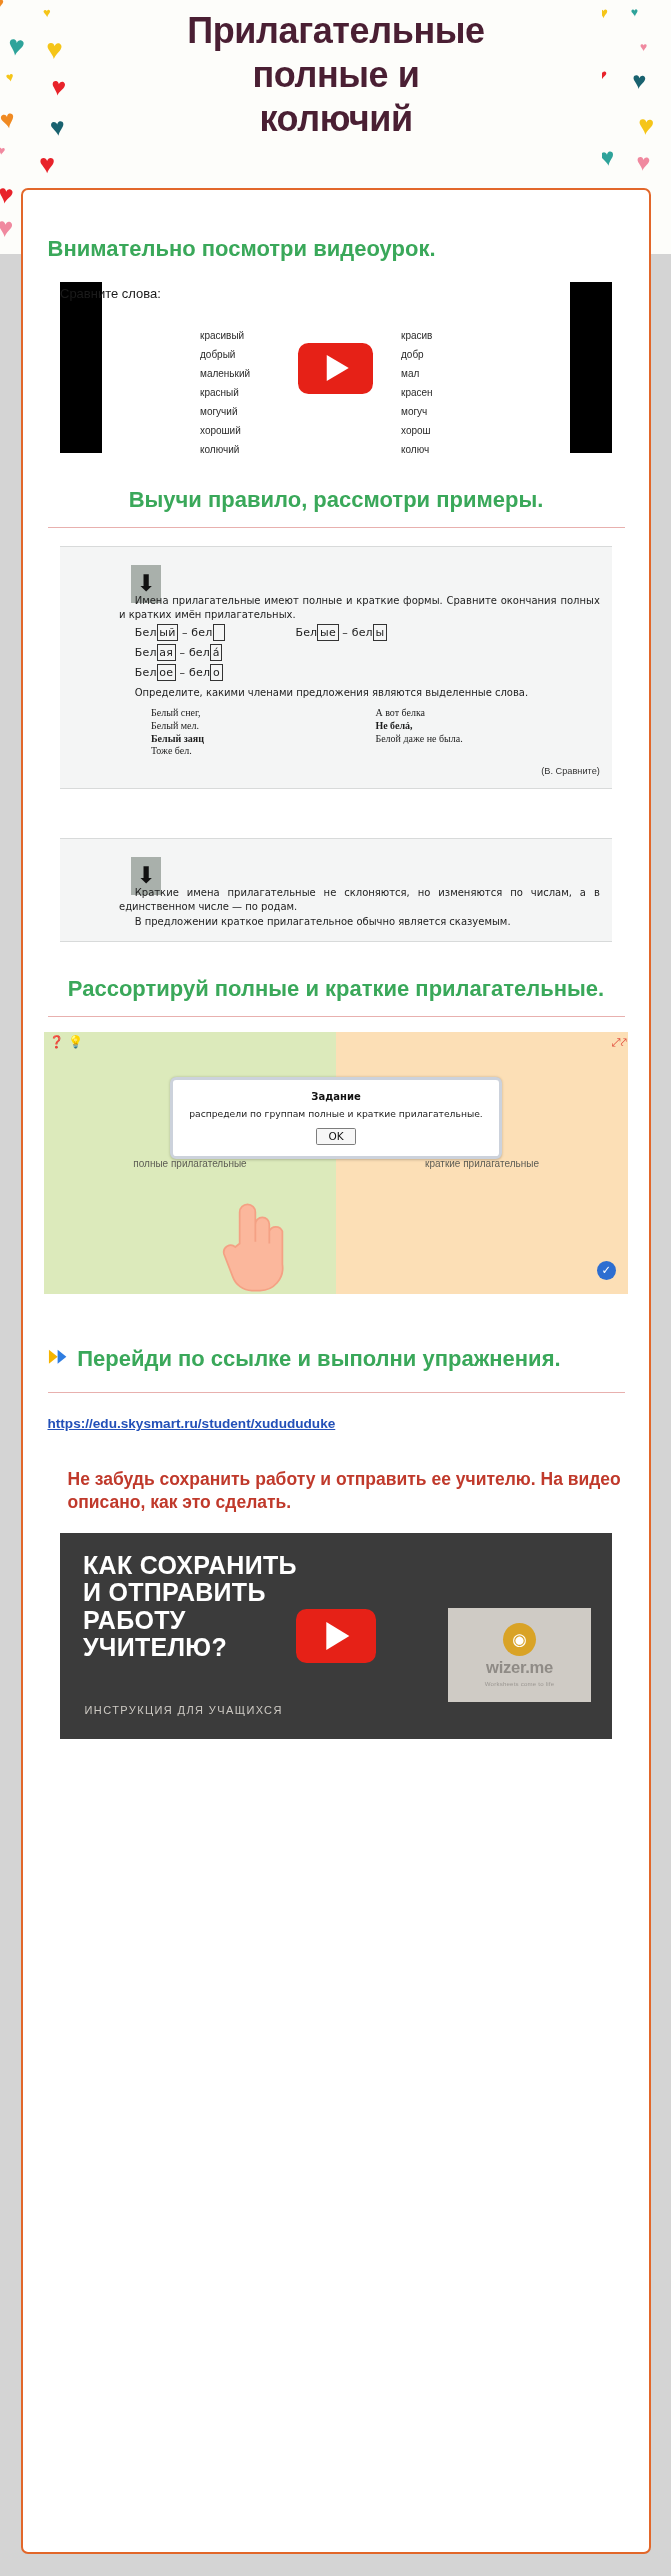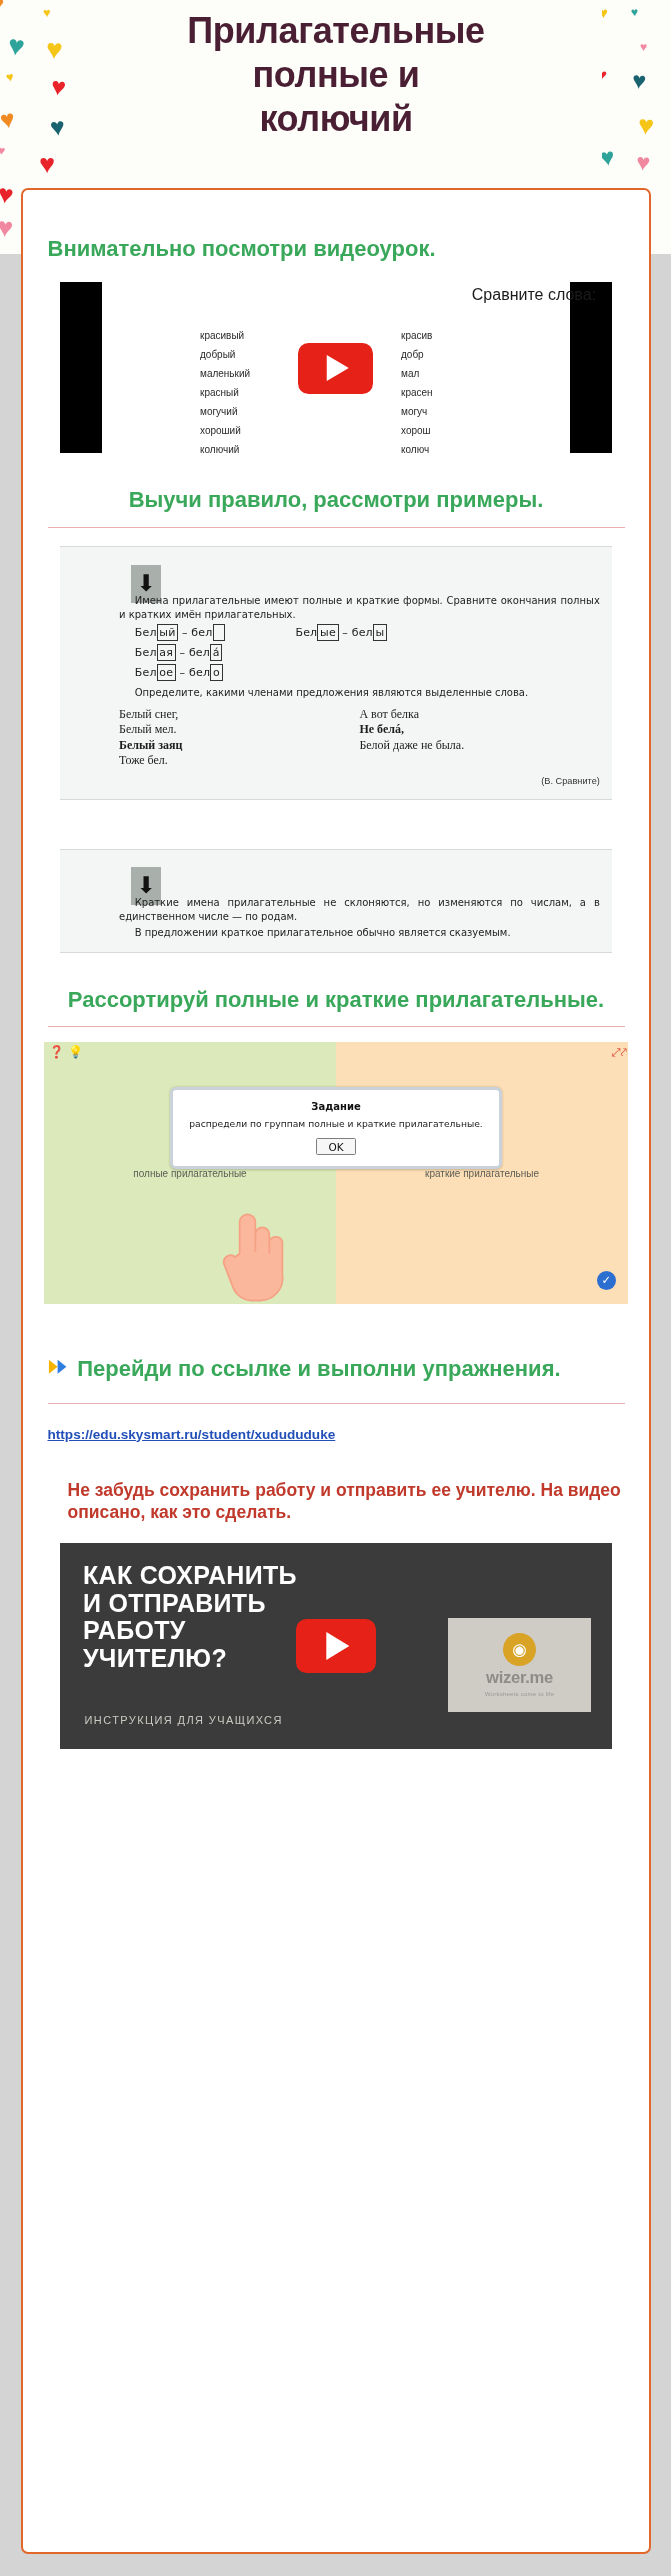--- a/index.html
+++ b/index.html
@@ -98,22 +98,22 @@
     position: absolute;
     top: 0; bottom: 0;
     width: 42px;
     background: #000000;
   }
   .letterbox.l { left: 0; }
   .letterbox.r { right: 0; }
   #v1-title {
     position: absolute;
     left: 0; right: 16px; top: 3.5px;
-    text-align: right;
-    font-size: 16px;
+    text-align: left;
+    font-size: 13px;
     color: #1b1b1b;
     font-family: "Liberation Sans", sans-serif;
   }
   .wordcol {
     position: absolute;
     top: 44px;
     font-size: 10px;
     color: #2a2a2a;
     line-height: 19px;
   }
@@ -190,23 +190,24 @@
   .morph-line .pair { display: inline-block; width: 157px; }
   .boxed {
     border: 0.9px solid #333;
     padding: 0 1.7px;
     display: inline-block;
     min-width: 8.7px;
   }
   .poem {
     margin-top: 7px;
     font-family: "Liberation Serif", serif;
-    font-size: 12px;
+    font-size: 10px;
     line-height: 1.28;
     display: flex;
+    margin-left: 32px;
   }
   .poem .col { width: 50%; }
   .poem-credit {
     text-align: right;
     font-size: 9.2px;
     margin-top: 7px;
     font-family: "Liberation Sans", sans-serif;
     color: #333;
   }
 

